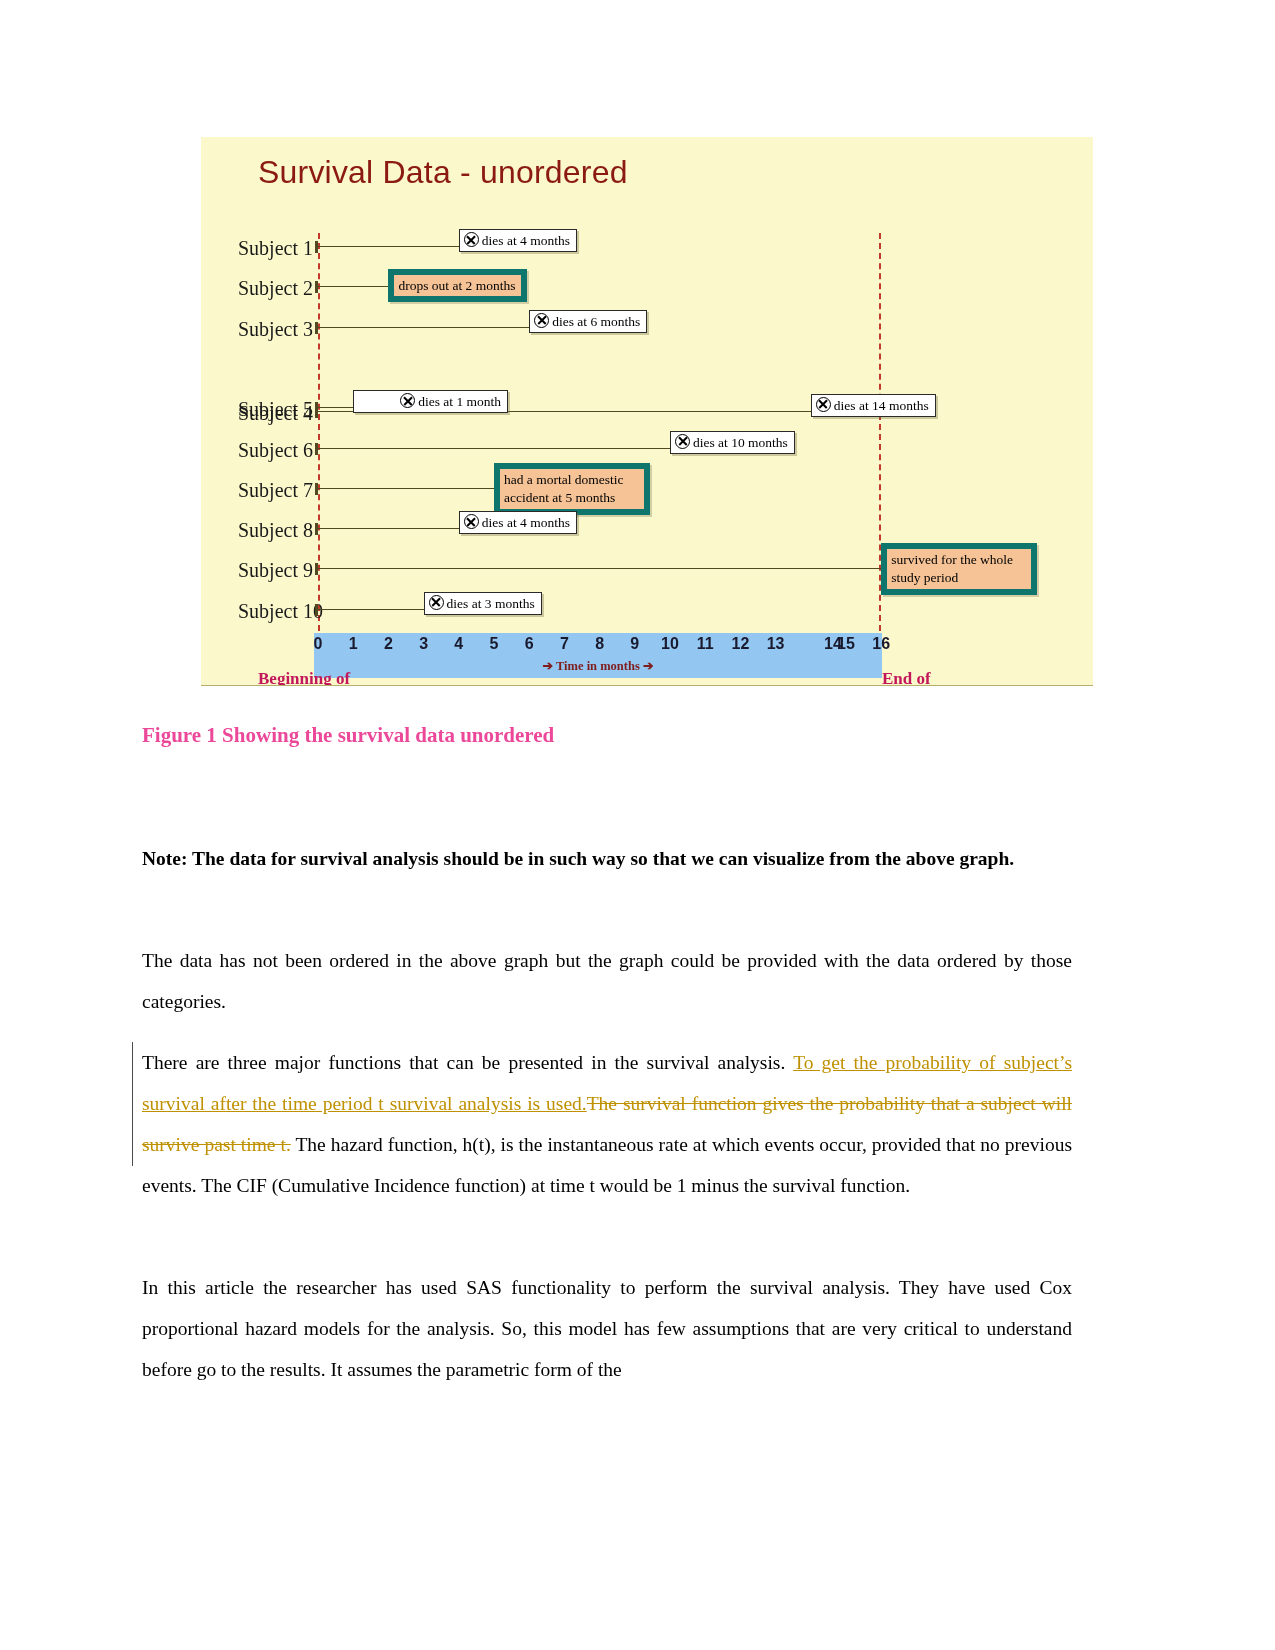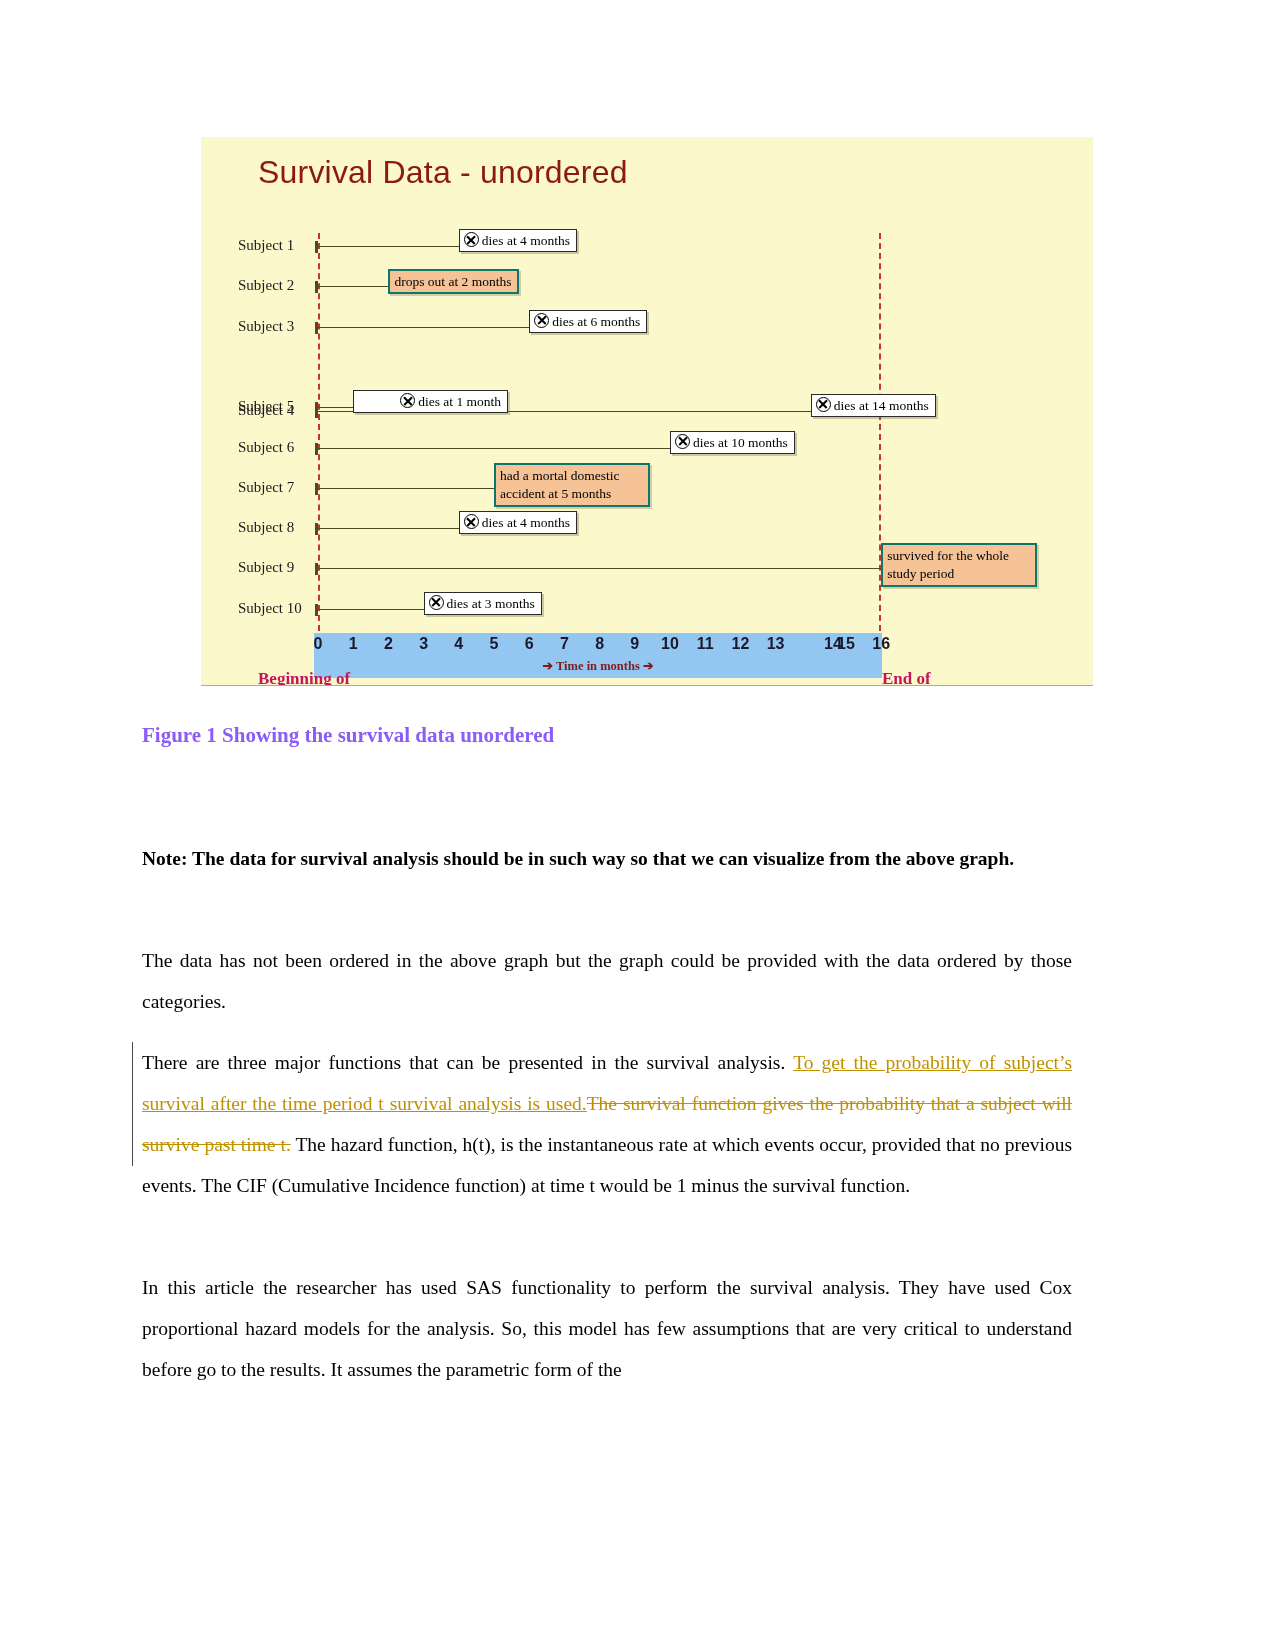--- a/index.html
+++ b/index.html
@@ -38,21 +38,21 @@
   }
   .vline.start { left:117px; top:96px; height:398px; }
   .vline.end   { left:678px; top:96px; height:398px; }
 
   
   .row { position:absolute; left:0; width:892px; height:40px; }
   .row-label {
     position:absolute; left:37px; top:0;
     width:80px; text-align:left;
     font-family:"Liberation Serif", serif;
-    font-size:15px; color:#1a1a1a;
+    font-size:20px; color:#1a1a1a;
     white-space:nowrap;
   }
   .lifeline {
     position:absolute;
     height:0; border-top:1.6px solid #4f4a22;
     left:117px; top:9px;
   }
   .tick-cap {
     position:absolute; left:114px; top:4px;
     width:3px; height:12px; background:#4f4a22;
@@ -68,21 +68,21 @@
     padding:2px 6px 2px 4px;
     white-space:nowrap;
   }
   .callout.death {
     background:#ffffff;
     border:1px solid #2a2a2a;
     box-shadow:2px 2px 0 rgba(120,110,70,.35);
   }
   .callout.note {
     background:#f5c396;
-    border:2px solid #0f766e;
+    border:6px solid #0f766e;
     box-shadow:2px 2px 0 rgba(120,110,70,.30);
     white-space:normal;
   }
   .callout.note.two-line { top:-16px; width:156px; line-height:18px; }
   .skull {
     display:inline-block;
     width:13px; height:13px;
     border:1.6px solid #000;
     border-radius:50%;
     position:relative;
@@ -130,21 +130,21 @@
     white-space:nowrap;
   }
   .edge-label.begin { left:57px; top:532px; }
   .edge-label.end   { left:681px; top:532px; }
 
   
   .fig-caption {
     position:absolute;
     left:142px; top:723px;
     font-size:21px; font-weight:700;
-    color:#8b5cf6;
+    color:#ec4899;
     white-space:nowrap;
   }
 
   
   .body-block { position:absolute; left:142px; width:930px; }
   p.para {
     margin:0 0 0 0;
     font-size:19.5px;
     line-height:41px;
     text-align:justify;

